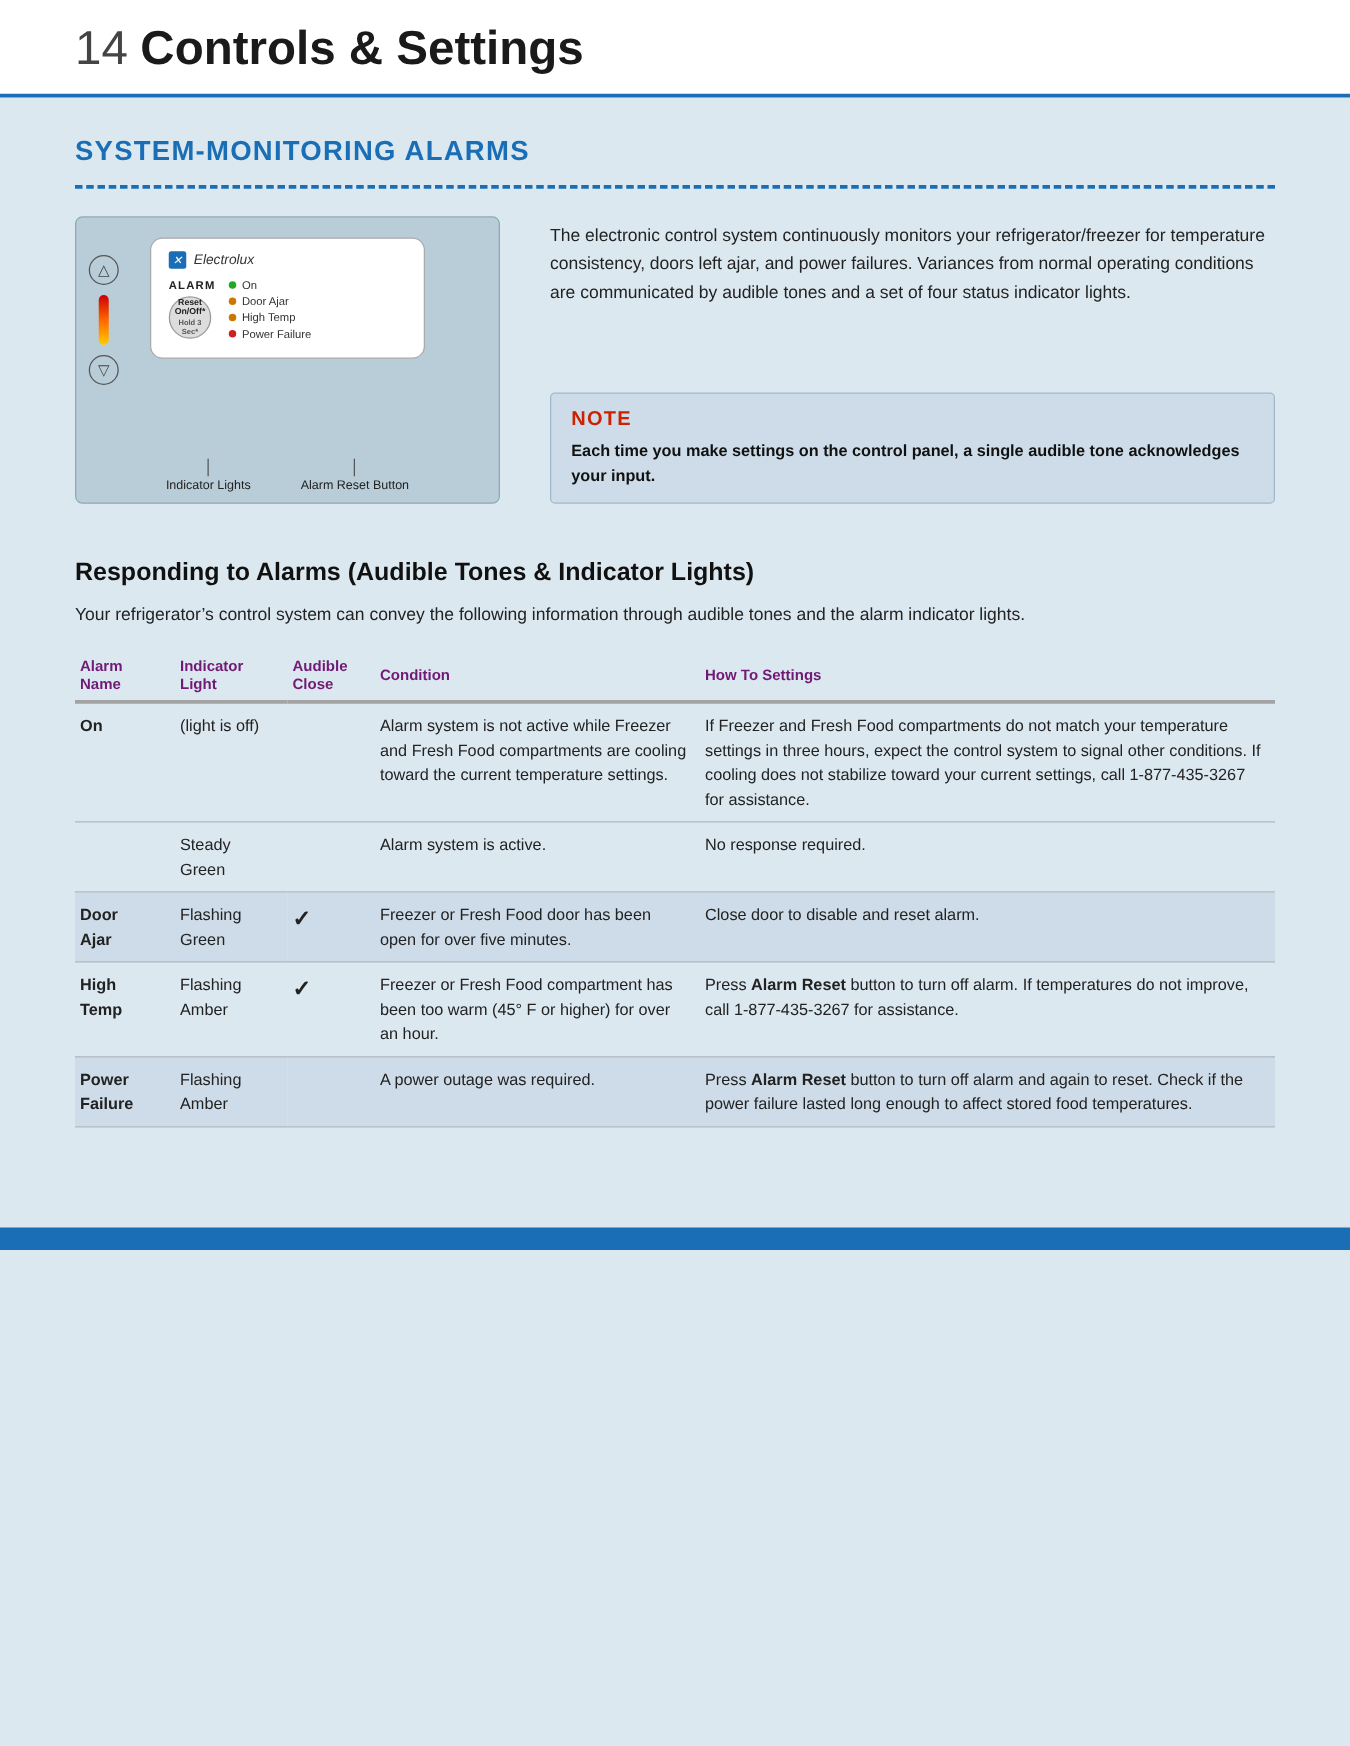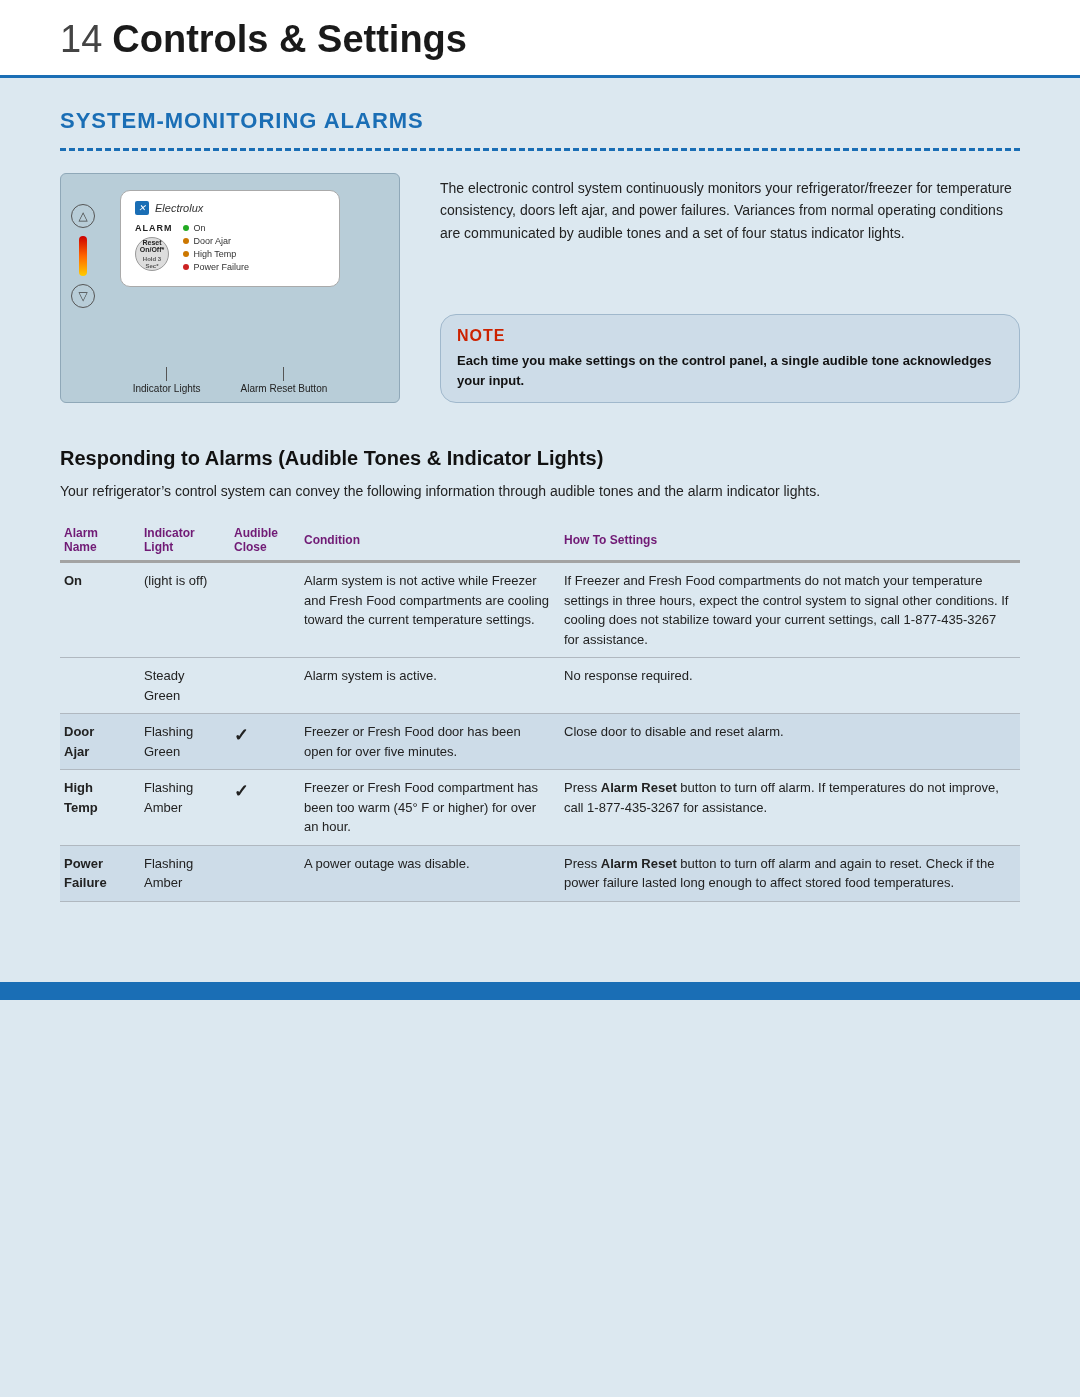--- a/index.html
+++ b/index.html
@@ -226,21 +226,21 @@
       font-size: 14px;
       line-height: 1.6;
       color: #222;
       padding-top: 4px;
     }
 
     
     .note-box {
       background: #cddce8;
       border: 1px solid #a0b8cc;
-      border-radius: 16px;
+      border-radius: 4px;
       padding: 12px 16px;
       margin-top: 14px;
     }
     .note-title {
       color: #cc2200;
       font-size: 16px;
       font-weight: bold;
       letter-spacing: 1px;
       margin-bottom: 6px;
     }
@@ -444,21 +444,21 @@
           <td>Flashing Amber</td>
           <td class="checkmark">✓</td>
           <td>Freezer or Fresh Food compartment has been too warm (45° F or higher) for over an hour.</td>
           <td>Press <strong>Alarm Reset</strong> button to turn off alarm. If temperatures do not improve, call 1-877-435-3267 for assistance.</td>
         </tr>
 
         <tr class="shaded">
           <td class="bold-cell">Power<br>Failure</td>
           <td>Flashing Amber</td>
           <td></td>
-          <td>A power outage was disable.</td>
+          <td>A power outage was required.</td>
           <td>Press <strong>Alarm Reset</strong> button to turn off alarm and again to reset. Check if the power failure lasted long enough to affect stored food temperatures.</td>
         </tr>
       </tbody>
     </table>
   </div>
 
   <div class="bottom-bar"></div>
 </div>
 
 </body></html>

